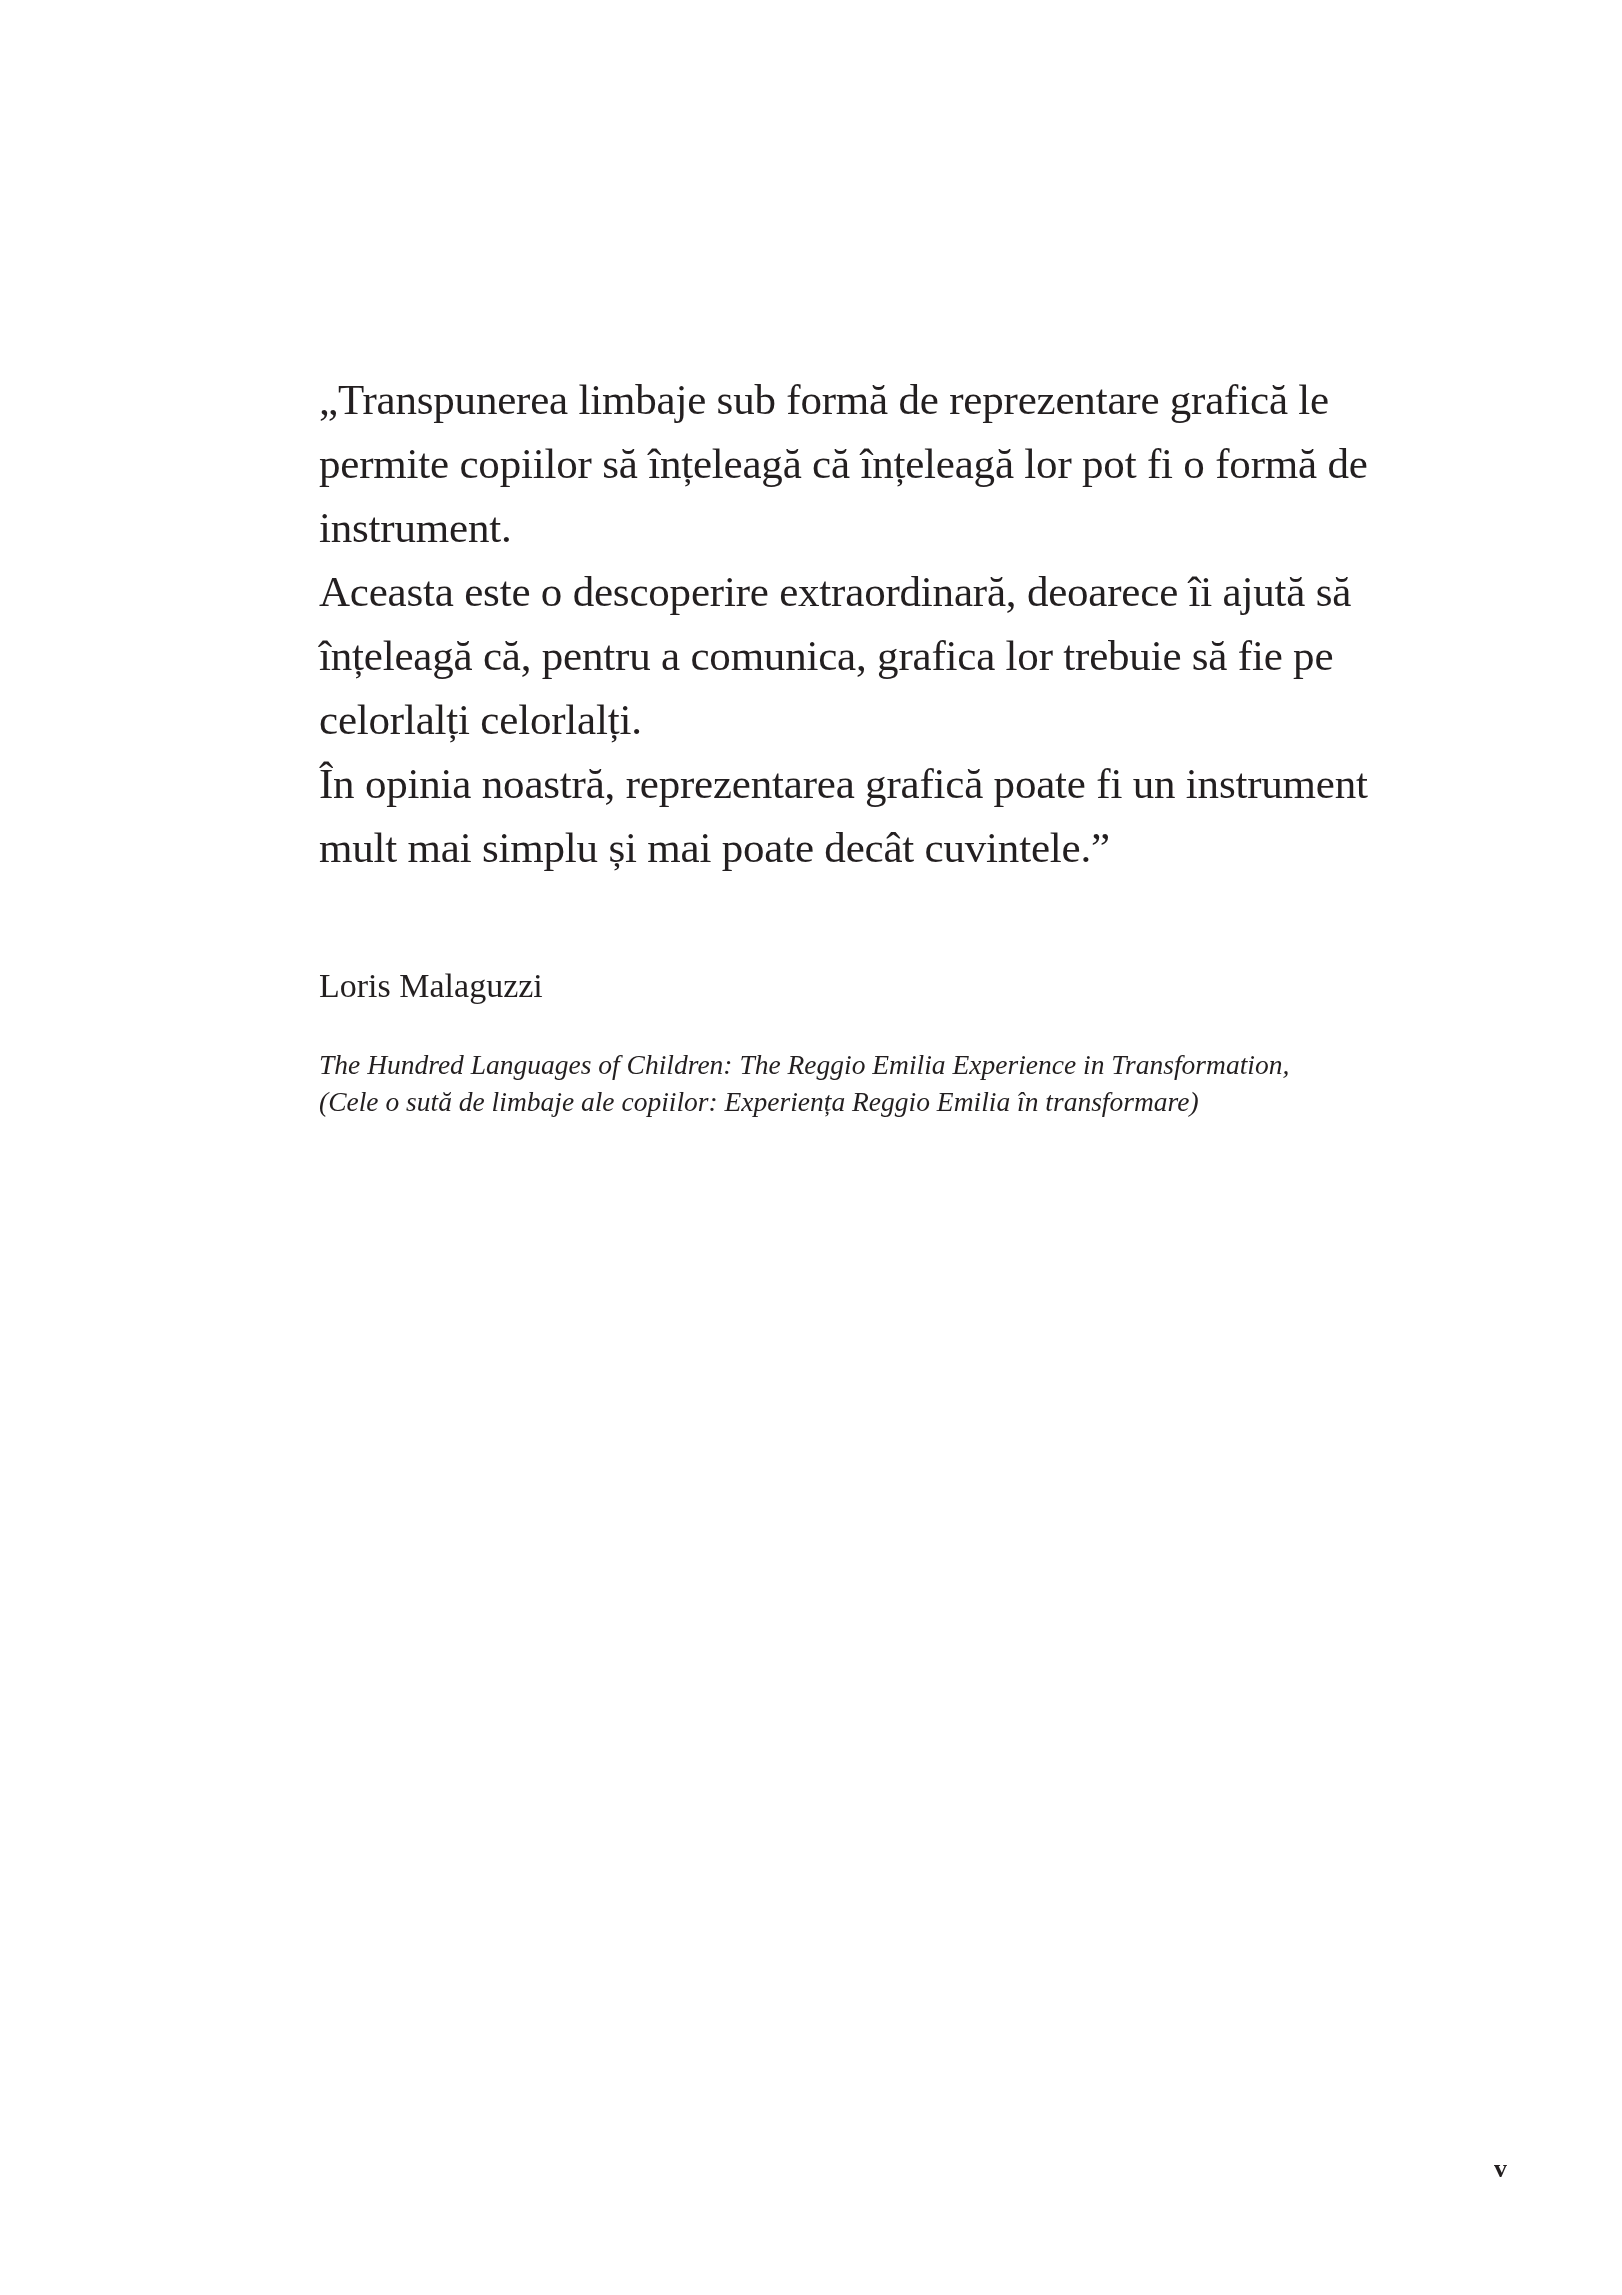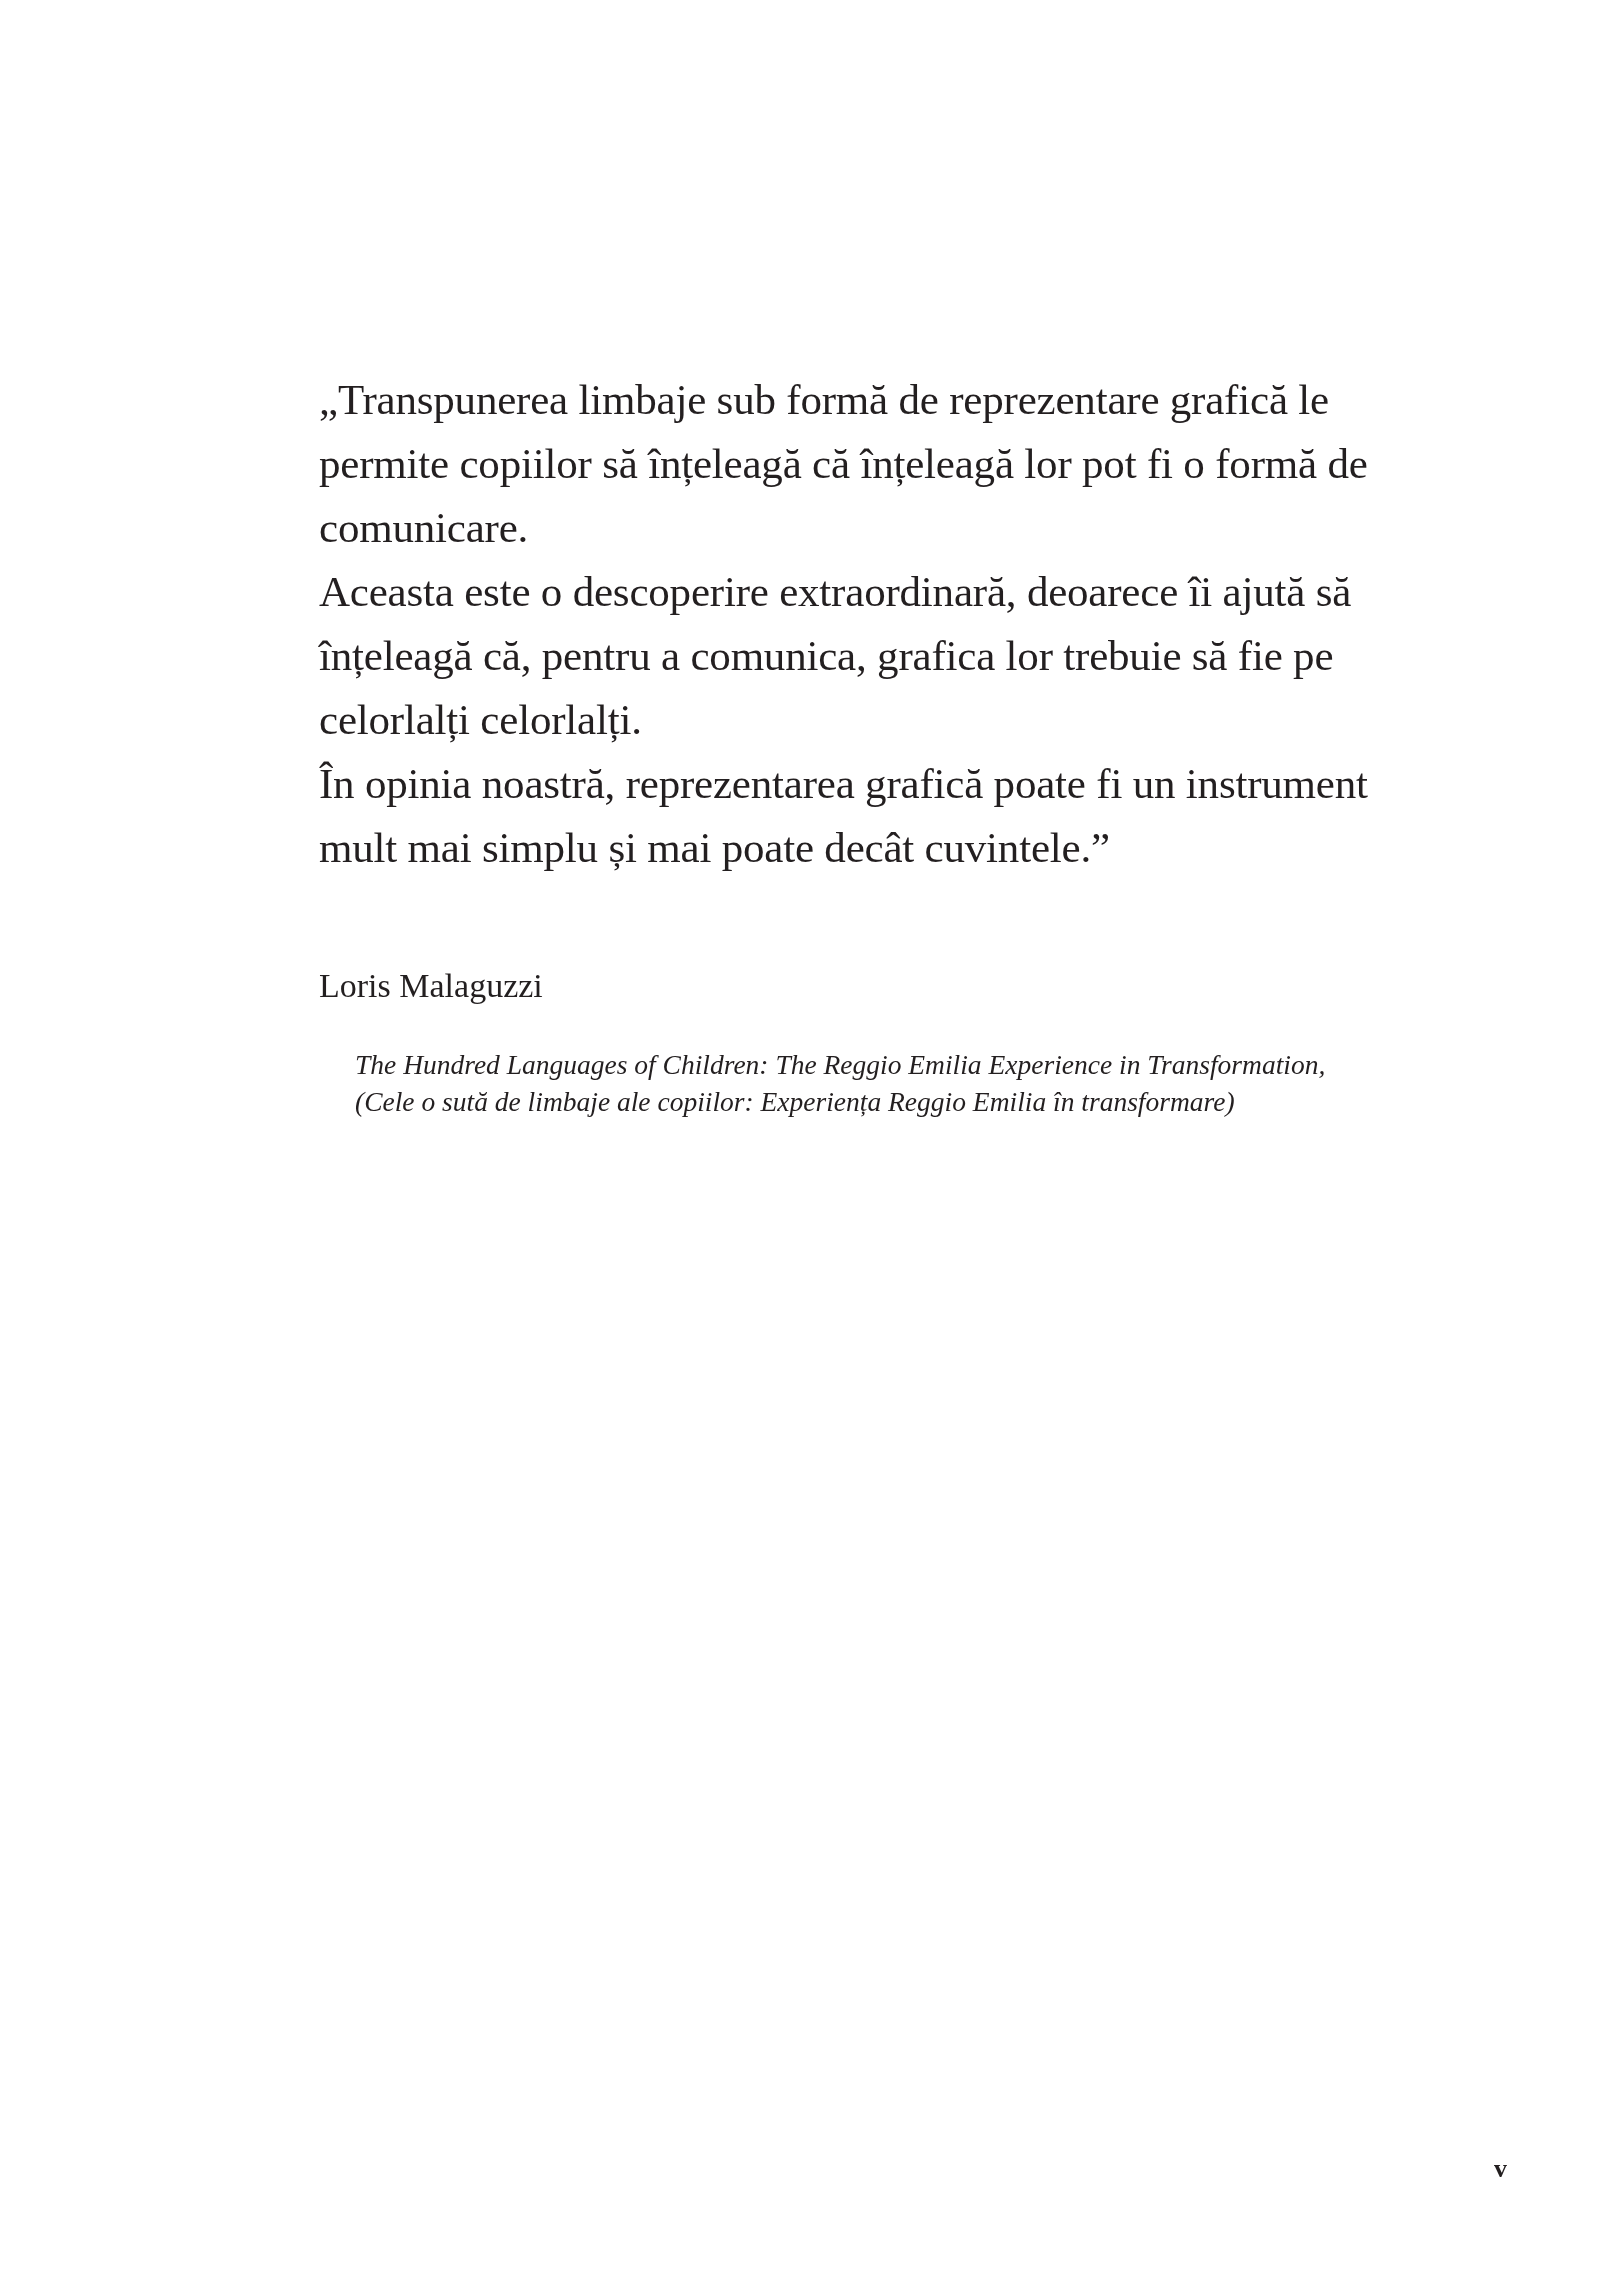--- a/index.html
+++ b/index.html
@@ -3,31 +3,31 @@
   <meta charset="utf-8">
   <style>
     html, body { margin: 0; padding: 0; background: #ffffff; }
     body { width: 1623px; height: 2295px; position: relative; overflow: hidden;
            font-family: "Liberation Serif", "DejaVu Serif", serif; color: #231f20; }
     .quote { position: absolute; left: 319px; top: 368px; width: 1178px;
              font-size: 43px; line-height: 64px; letter-spacing: -0.2px; }
     .quote .line { display: block; white-space: nowrap; }
     .author { position: absolute; left: 319px; top: 954px; font-size: 34px; line-height: 64px; }
     .citation { position: absolute; left: 319px; top: 1046px; font-size: 27.5px; line-height: 37px; }
-    .citation .line { display: block; white-space: nowrap; margin-left: 36px; }
+    .citation .line { display: block; white-space: nowrap; }
     .citation .it { font-style: italic; }
     .page-number { position: absolute; left: 1494px; top: 2154px; font-size: 26px; font-weight: bold; }
   </style>
 </head>
 <body>
 
 <div class="quote">
   <span class="line">„Transpunerea limbaje sub formă de reprezentare grafică le</span>
   <span class="line">permite copiilor să înțeleagă că înțeleagă lor pot fi o formă de</span>
-  <span class="line">comunicare.</span>
+  <span class="line">instrument.</span>
   <span class="line">Aceasta este o descoperire extraordinară, deoarece îi ajută să</span>
   <span class="line">înțeleagă că, pentru a comunica, grafica lor trebuie să fie pe</span>
   <span class="line">celorlalți celorlalți.</span>
   <span class="line">În opinia noastră, reprezentarea grafică poate fi un instrument</span>
   <span class="line">mult mai simplu și mai poate decât cuvintele.”</span>
 </div>
 
 <div class="author">Loris Malaguzzi</div>
 
 <div class="citation">

